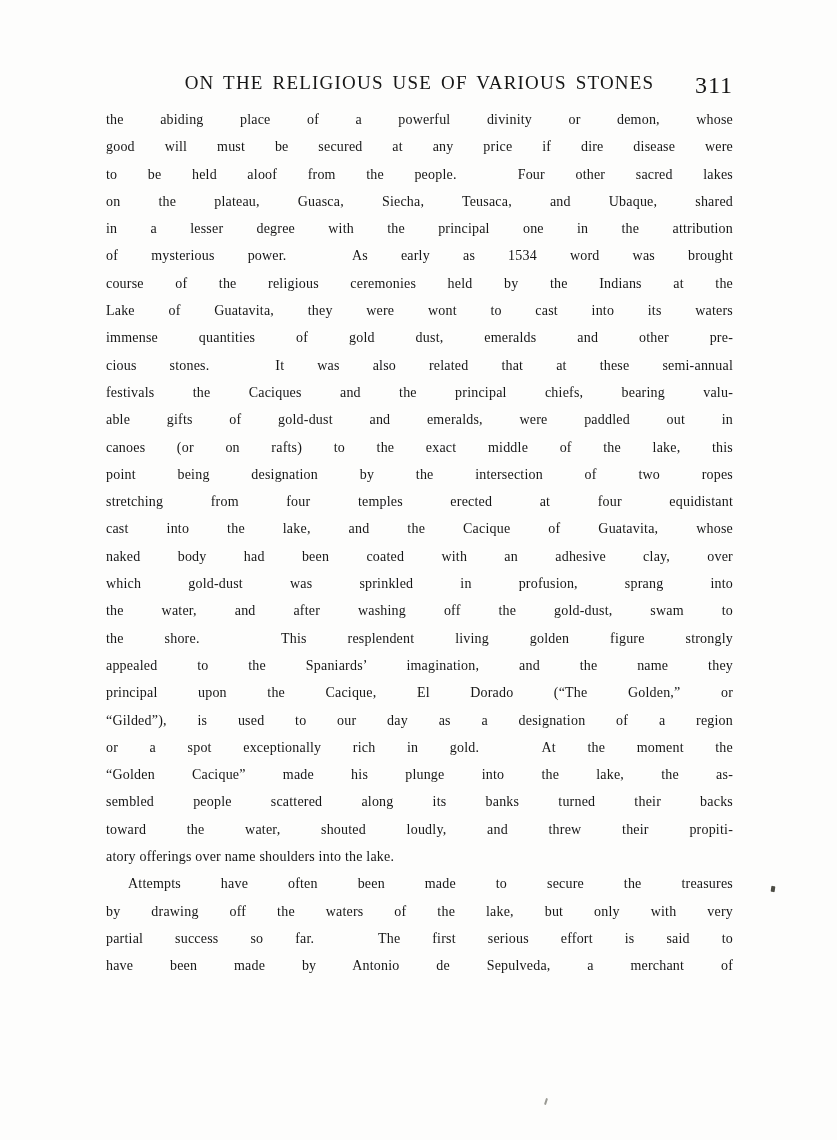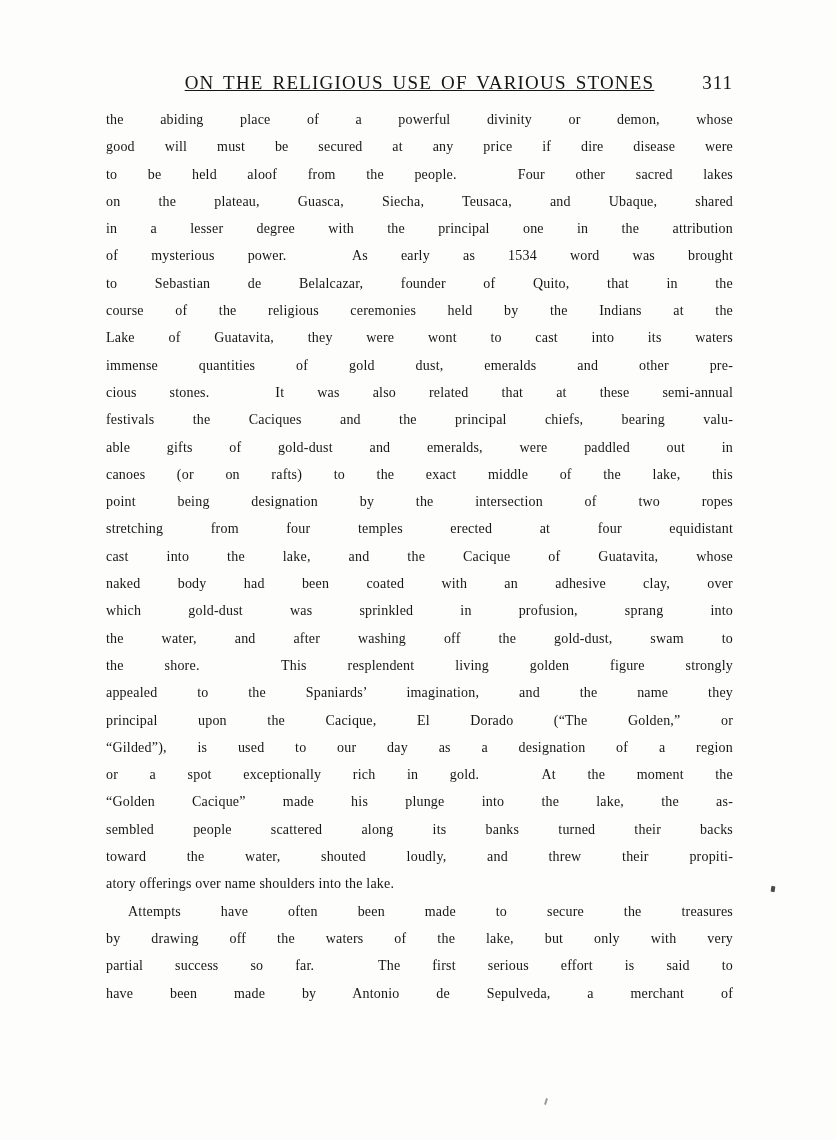--- a/index.html
+++ b/index.html
@@ -24,27 +24,26 @@
     height: 24px;
   }
   .running-title {
     display: block;
     width: 100%;
     text-align: center;
     font-size: 19px;
     letter-spacing: 1.2px;
     word-spacing: 3px;
     white-space: nowrap;
-    text-decoration: underline;
   }
   .page-number {
     position: absolute;
     right: 0;
     top: 0;
-    font-size: 19px;
+    font-size: 24px;
     letter-spacing: 1px;
   }
   .text-column {
     position: absolute;
     left: 106px;
     top: 106px;
     width: 627px;
   }
   .line {
     font-size: 14px;
@@ -94,21 +93,20 @@
 
   <div class="text-column">
 
     <div class="paragraph">
       <div class="line">the abiding place of a powerful divinity or demon, whose</div>
       <div class="line">good will must be secured at any price if dire disease were</div>
       <div class="line">to be held aloof from the people.&nbsp; Four other sacred lakes</div>
       <div class="line">on the plateau, Guasca, Siecha, Teusaca, and Ubaque, shared</div>
       <div class="line">in a lesser degree with the principal one in the attribution</div>
       <div class="line">of mysterious power.&nbsp; As early as 1534 word was brought</div>
-      <div class="line">to Sebastian de Belalcazar, founder of Quito, that in the</div>
       <div class="line">course of the religious ceremonies held by the Indians at the</div>
       <div class="line">Lake of Guatavita, they were wont to cast into its waters</div>
       <div class="line">immense quantities of gold dust, emeralds and other pre-</div>
       <div class="line">cious stones.&nbsp; It was also related that at these semi-annual</div>
       <div class="line">festivals the Caciques and the principal chiefs, bearing valu-</div>
       <div class="line">able gifts of gold-dust and emeralds, were paddled out in</div>
       <div class="line">canoes (or on rafts) to the exact middle of the lake, this</div>
       <div class="line">point being designation by the intersection of two ropes</div>
       <div class="line">stretching from four temples erected at four equidistant</div>
       <div class="line">cast into the lake, and the Cacique of Guatavita, whose</div>

